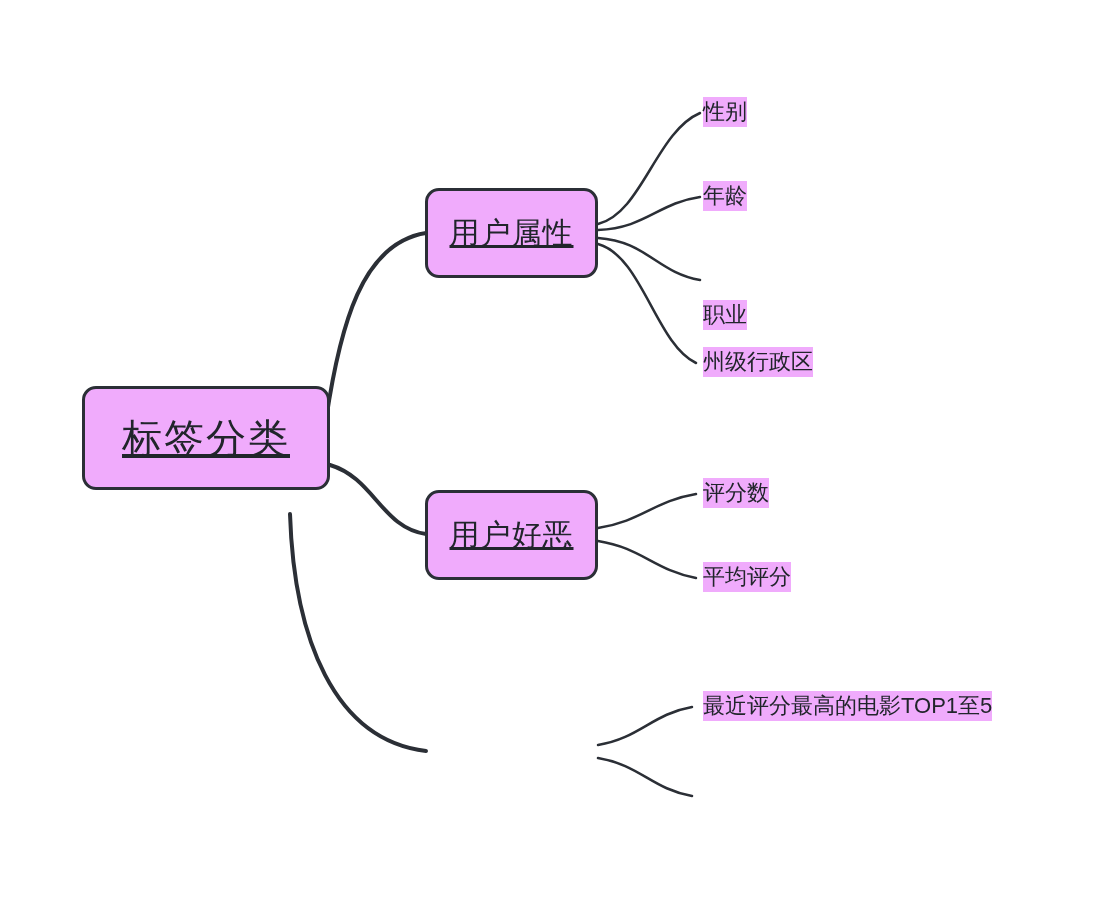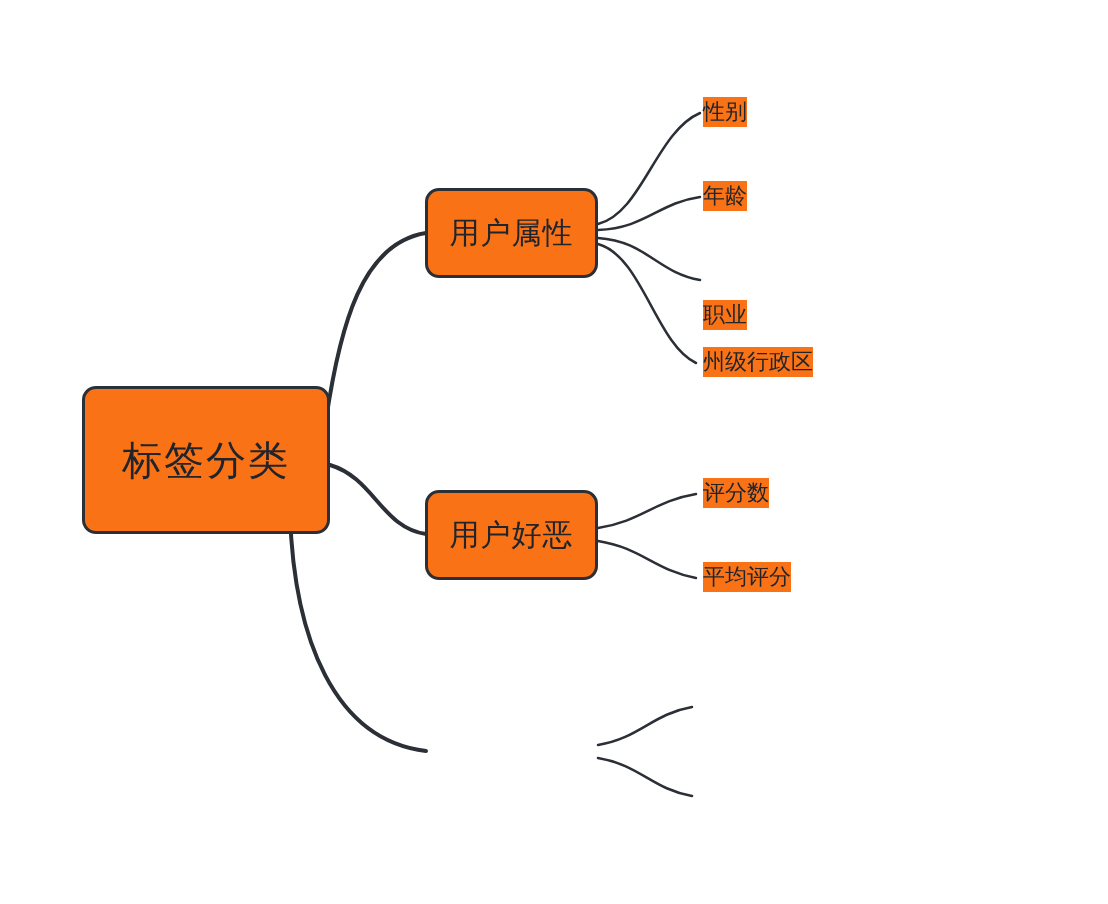--- a/index.html
+++ b/index.html
@@ -29,33 +29,34 @@
   }
   .edges path.trunk { stroke-width: 4; }
   .edges path.twig  { stroke-width: 2.5; }
   .node {
     position: absolute;
     display: flex;
     align-items: center;
     justify-content: center;
     box-sizing: border-box;
     color: #21252b;
-    background: #f97316;
+    background: #f0abfc;
     white-space: nowrap;
     cursor: default;
   }
   .node.boxed {
     border: 3px solid #2b2f36;
     border-radius: 14px;
+    text-decoration: underline;
   }
   .root-node {
     left: 82px;
     top: 386px;
     width: 248px;
-    height: 148px;
+    height: 104px;
     font-size: 40px;
     letter-spacing: 2px;
   }
   .branch-node {
     left: 425px;
     width: 173px;
     height: 90px;
     font-size: 30px;
     letter-spacing: 1px;
   }
@@ -112,15 +113,16 @@
   <div class="node leaf-node leaf-2">年龄</div>
 
   <div class="node leaf-node leaf-3">职业</div>
 
   <div class="node leaf-node leaf-4">州级行政区</div>
 
   <div class="node leaf-node leaf-5">评分数</div>
 
   <div class="node leaf-node leaf-6">平均评分</div>
 
+  <div class="node leaf-node leaf-7">最近评分最高的电影TOP1至5</div>
 
 
 </div>
 
 </body></html>

